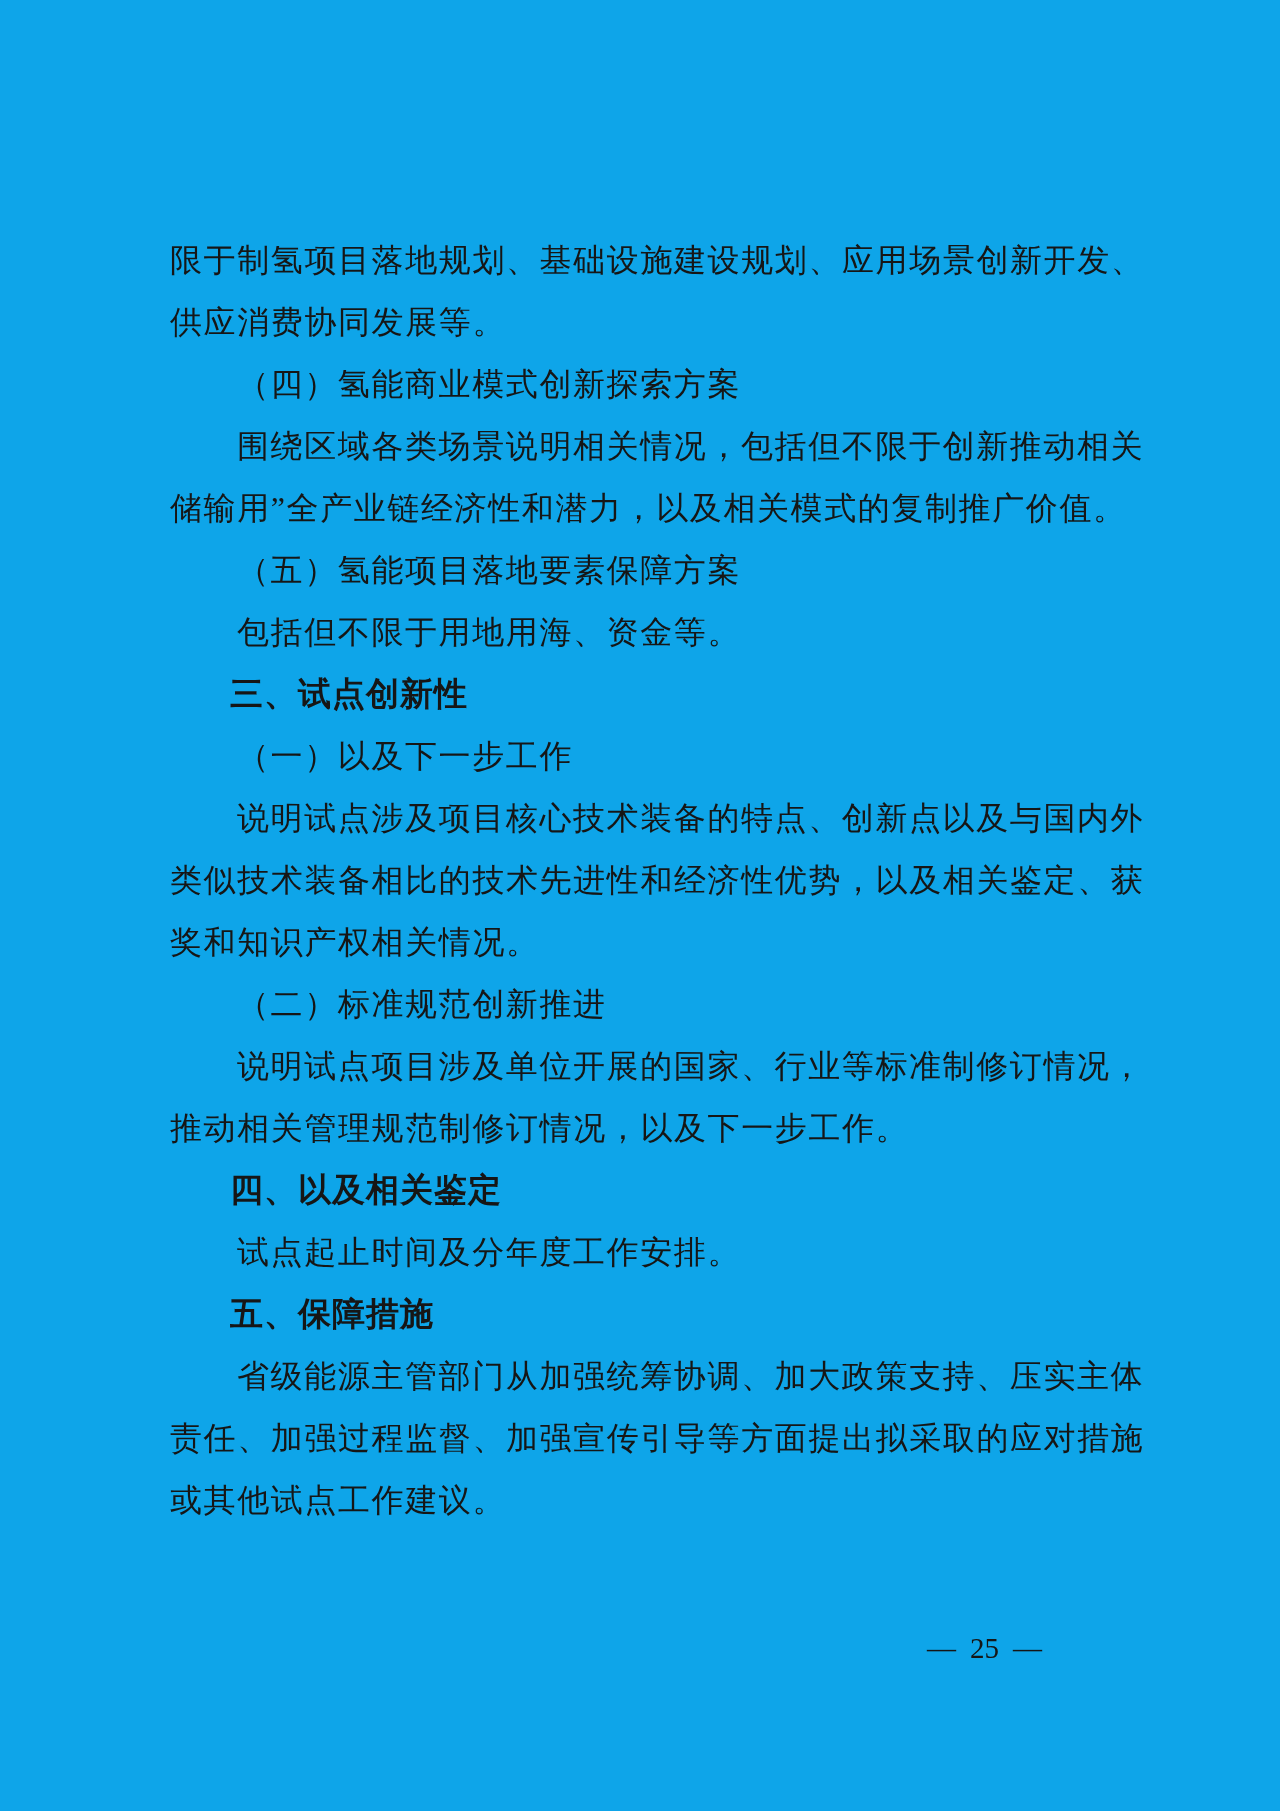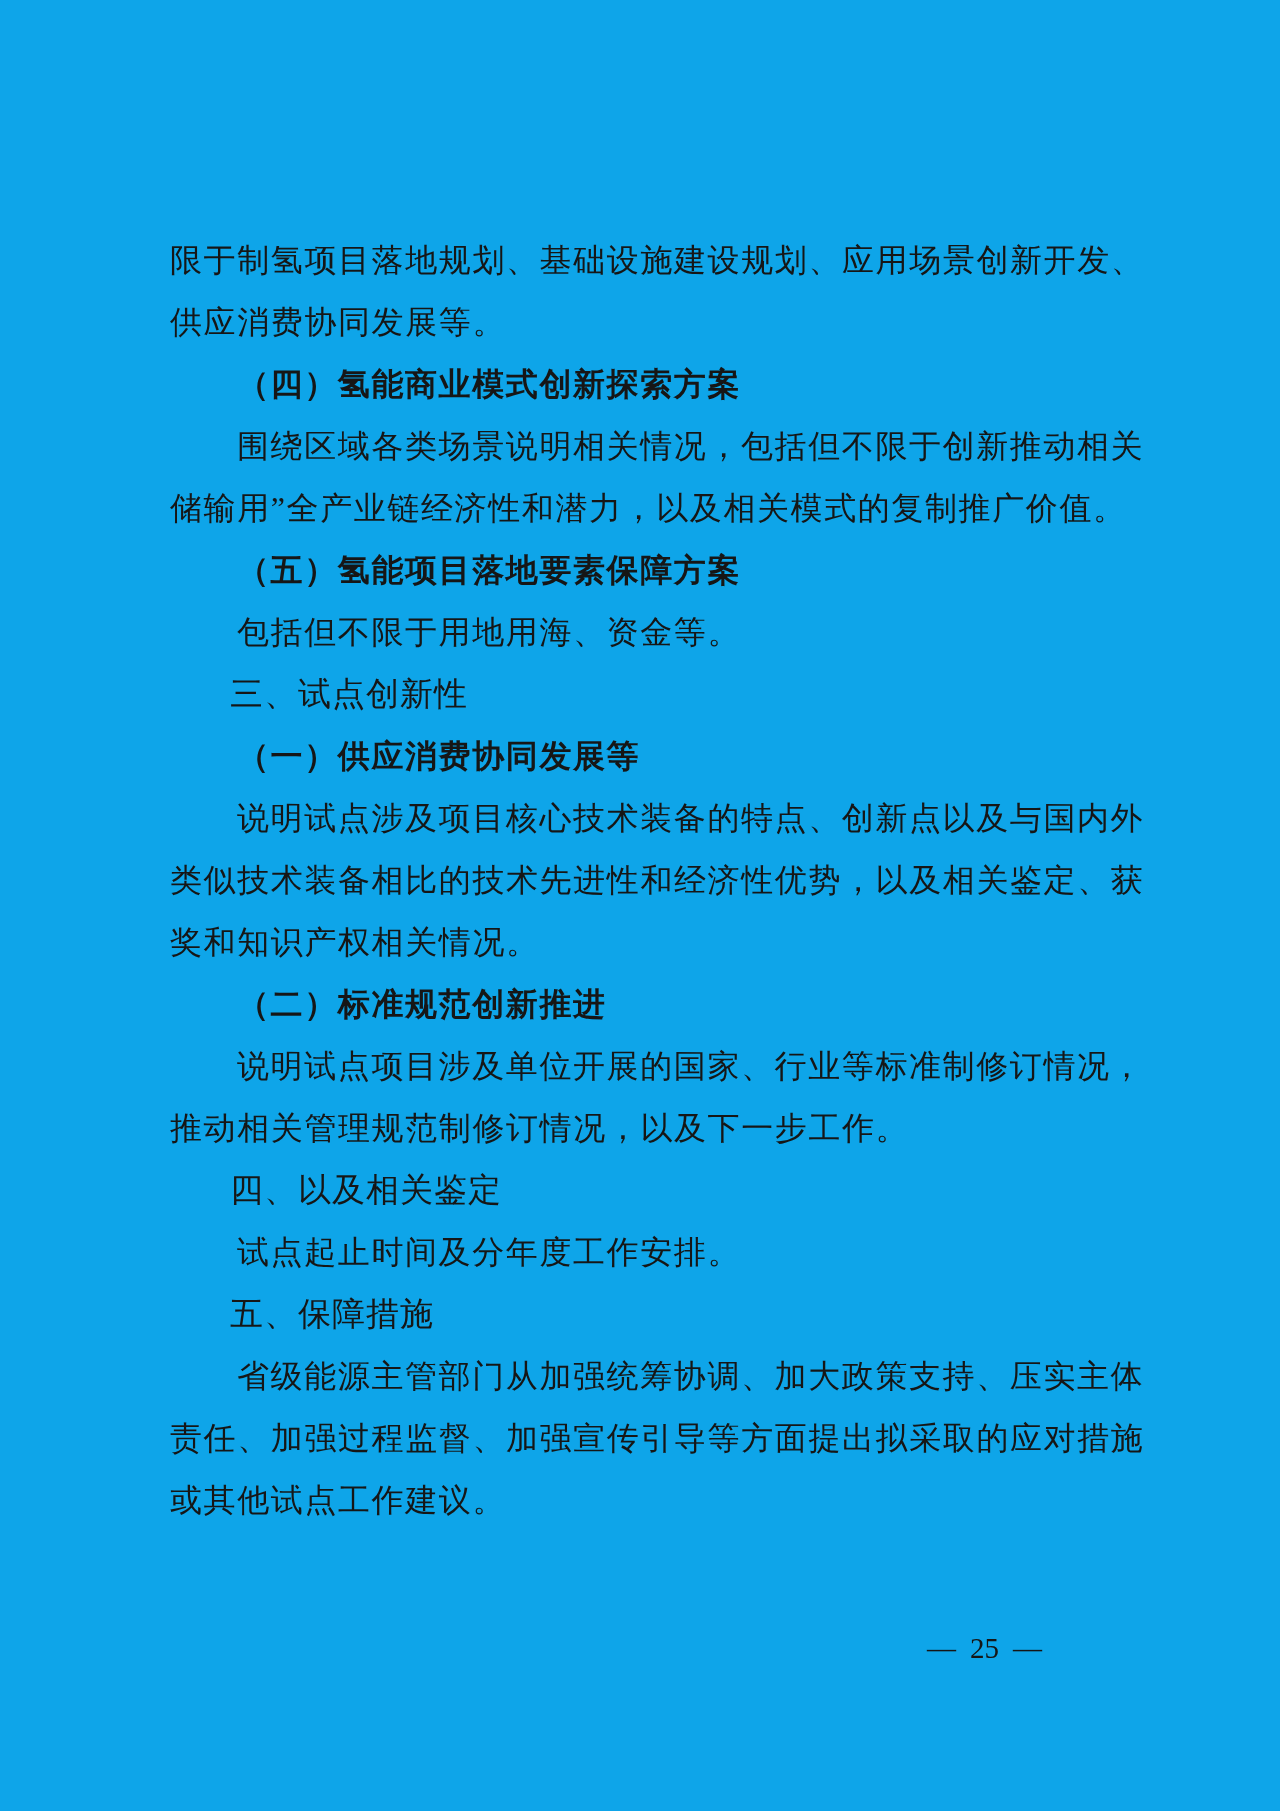--- a/index.html
+++ b/index.html
@@ -35,26 +35,26 @@
     font-family: "Liberation Serif", "DejaVu Serif", serif;
   }
   .line.indent {
     text-indent: 67px;
   }
   .line.squeeze {
     letter-spacing: 0.1px;
   }
   
   .line.kai {
-    font-weight: 700;
+    font-weight: 400;
   }
   
   .line.hei {
     font-family: "Liberation Sans", "DejaVu Sans", sans-serif;
-    font-weight: 400;
+    font-weight: 700;
     font-size: 33px;
     letter-spacing: 1px;
   }
   .line.hei.indent {
     text-indent: 60px;
   }
   .footer {
     position: absolute;
     top: 1632px;
     right: 238px;
@@ -77,21 +77,21 @@
   <main class="doc">
 
   <div class="line body">限于制氢项目落地规划、基础设施建设规划、应用场景创新开发、</div>
       <div class="line body">供应消费协同发展等。</div>
       <div class="line kai indent">（四）氢能商业模式创新探索方案</div>
       <div class="line body indent">围绕区域各类场景说明相关情况，包括但不限于创新推动相关</div>
       <div class="line body">储输用”全产业链经济性和潜力，以及相关模式的复制推广价值。</div>
       <div class="line kai indent">（五）氢能项目落地要素保障方案</div>
       <div class="line body indent">包括但不限于用地用海、资金等。</div>
       <div class="line hei indent">三、试点创新性</div>
-      <div class="line kai indent">（一）供应消费协同发展等</div>
+      <div class="line kai indent">（一）以及下一步工作</div>
       <div class="line body indent">说明试点涉及项目核心技术装备的特点、创新点以及与国内外</div>
       <div class="line body">类似技术装备相比的技术先进性和经济性优势，以及相关鉴定、获</div>
       <div class="line body">奖和知识产权相关情况。</div>
       <div class="line kai indent">（二）标准规范创新推进</div>
       <div class="line body indent">说明试点项目涉及单位开展的国家、行业等标准制修订情况，</div>
       <div class="line body">推动相关管理规范制修订情况，以及下一步工作。</div>
       <div class="line hei indent">四、以及相关鉴定</div>
       <div class="line body indent">试点起止时间及分年度工作安排。</div>
       <div class="line hei indent">五、保障措施</div>
       <div class="line body indent">省级能源主管部门从加强统筹协调、加大政策支持、压实主体</div>

